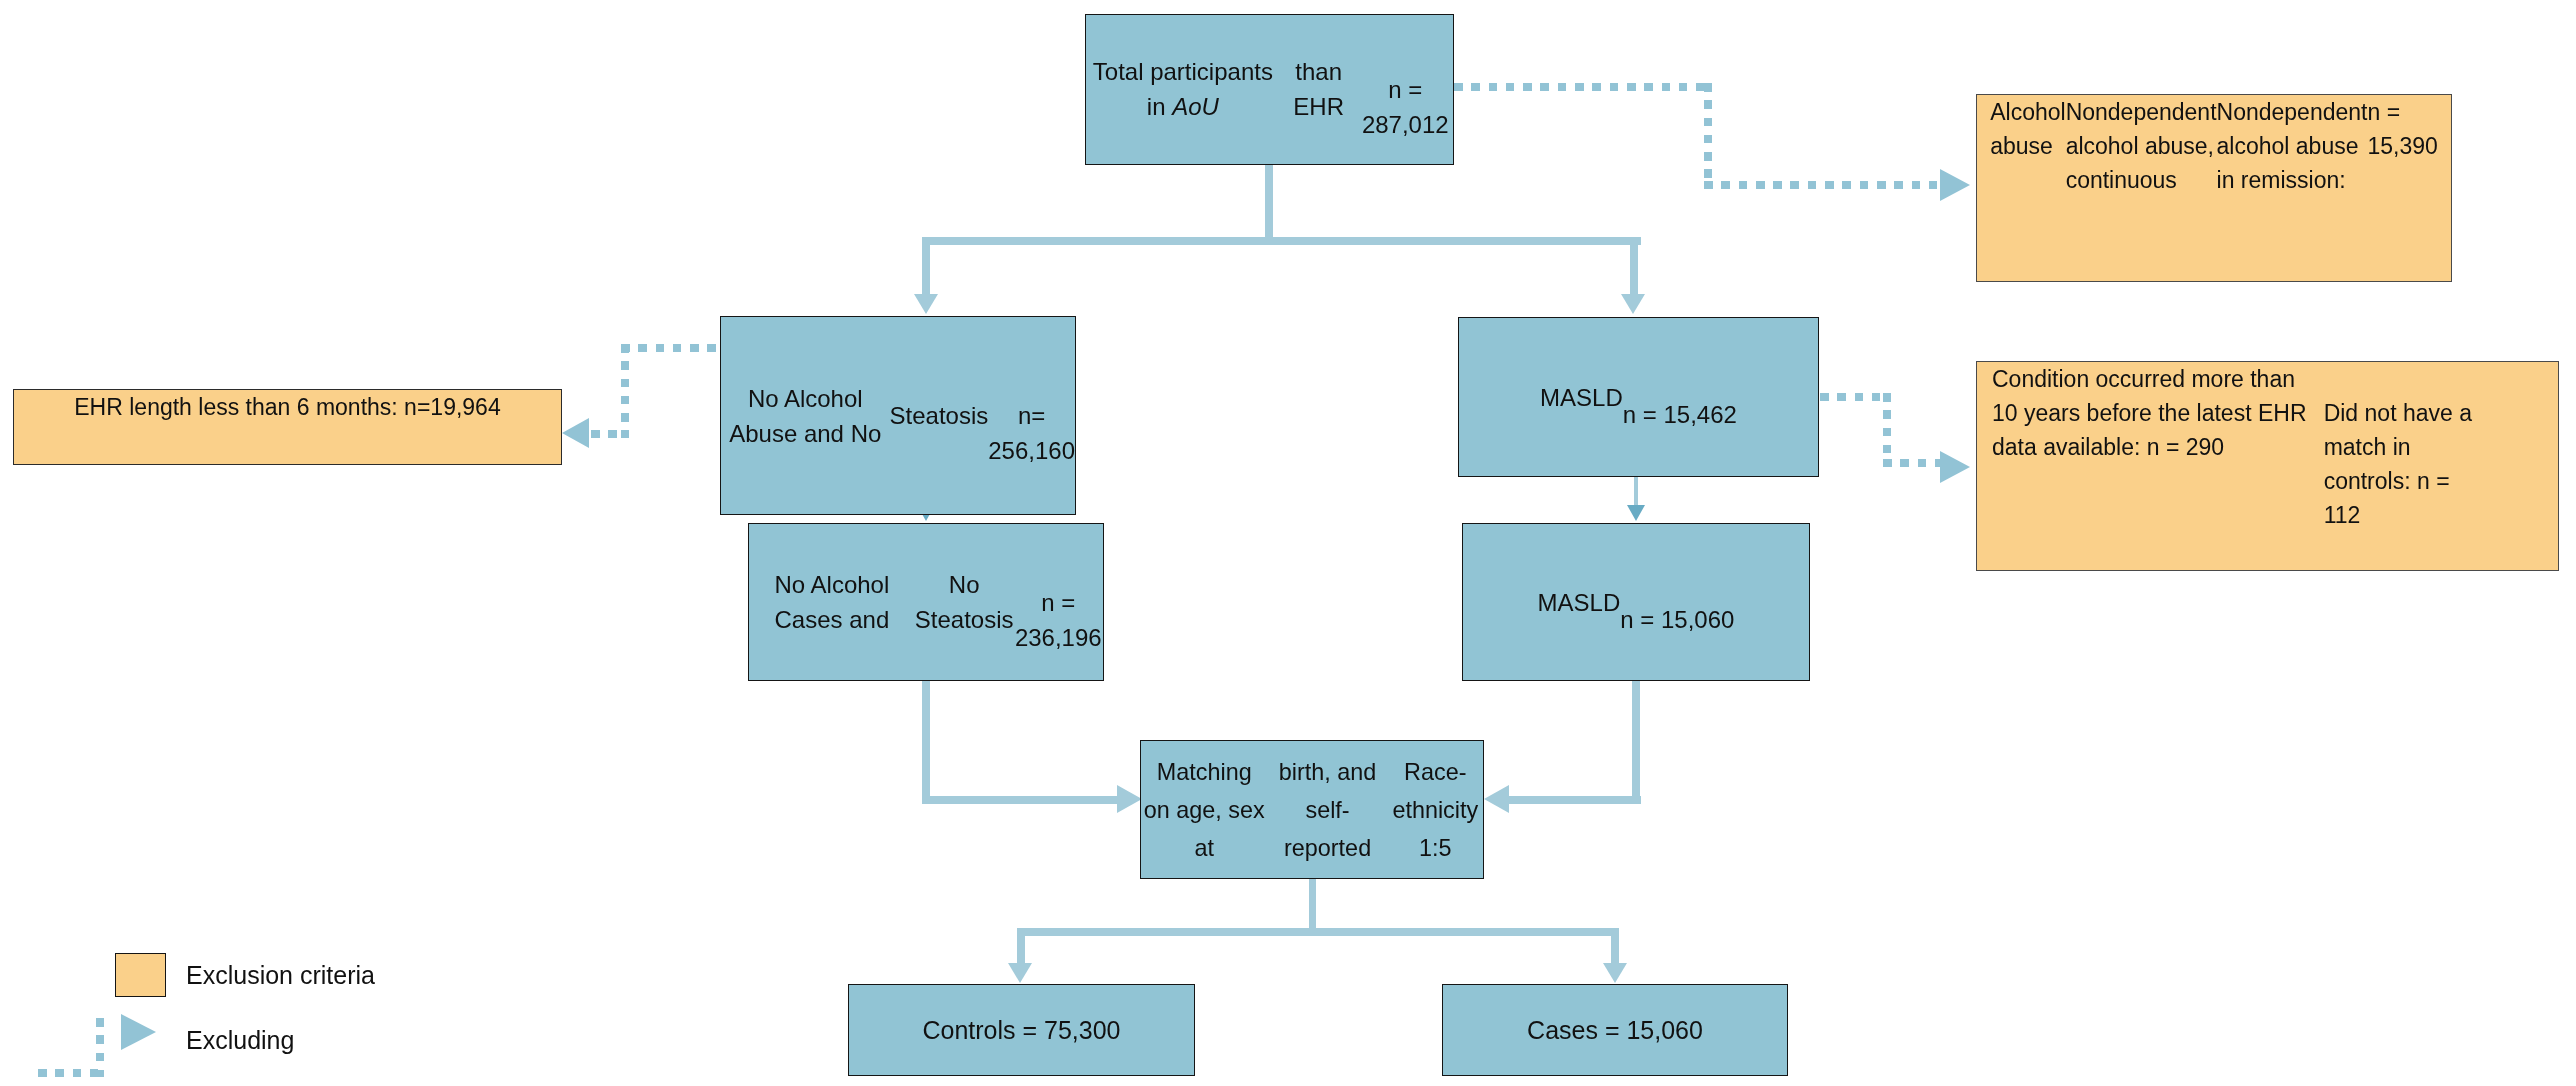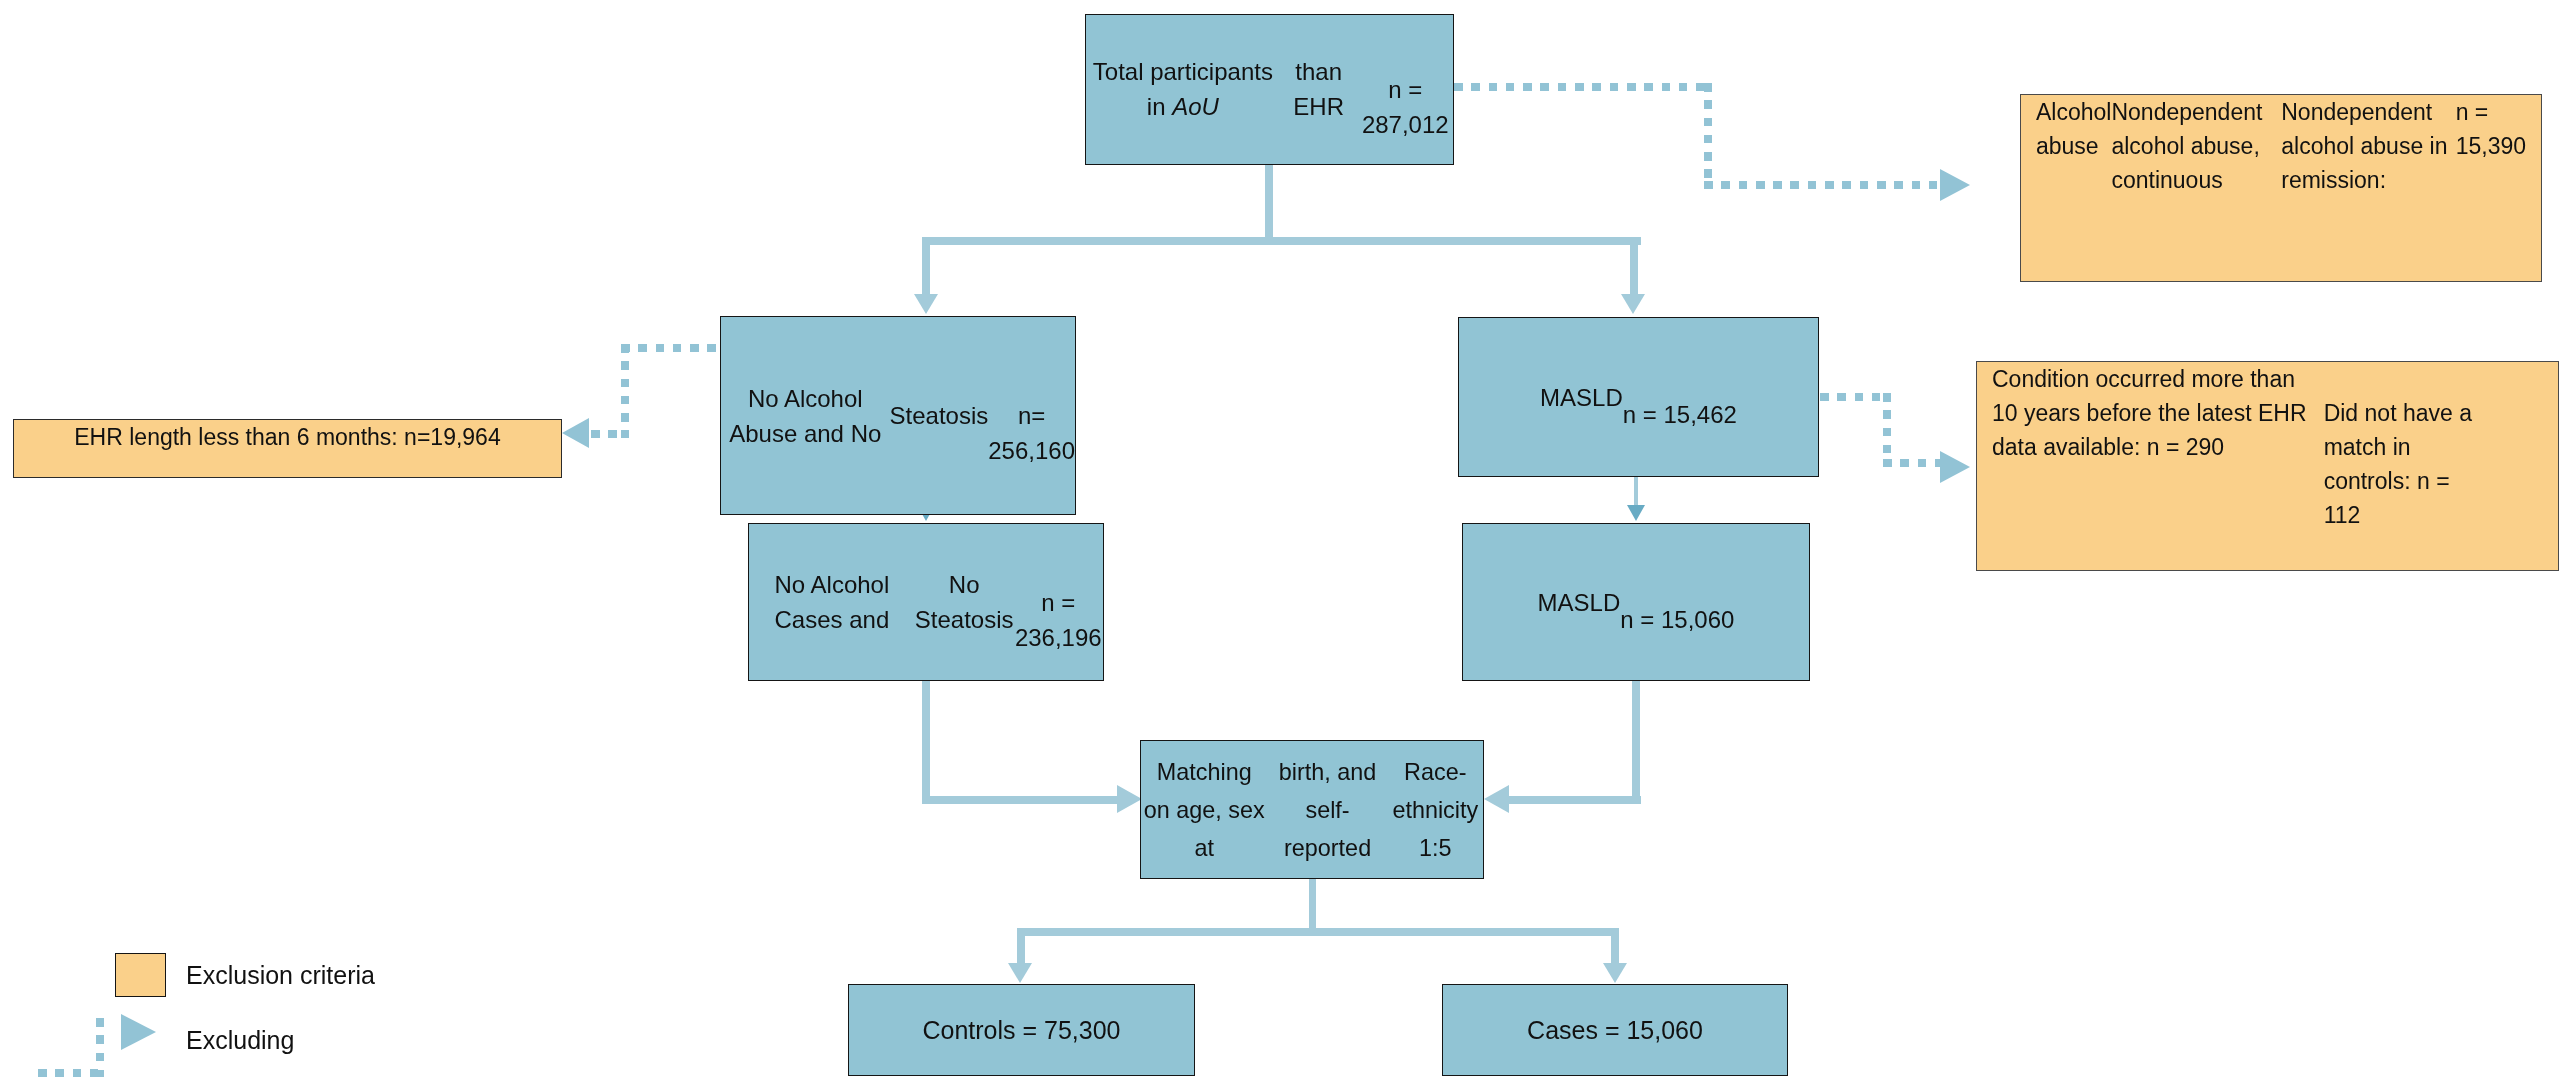--- a/index.html
+++ b/index.html
@@ -116,28 +116,28 @@
   </div>
 
   <div class="box blue" style="left:848px;top:984px;width:347px;height:92px;">
     <div class="big-label">Controls = 75,300</div>
   </div>
 
   <div class="box blue" style="left:1442px;top:984px;width:346px;height:92px;">
     <div class="big-label">Cases = 15,060</div>
   </div>
 
-  <div class="box orange" style="left:1976px;top:94px;width:522px;height:188px;margin-left:44px;">
+  <div class="box orange" style="left:1976px;top:94px;width:476px;height:188px;">
     <div>Alcohol abuse</div>
     <div>Nondependent alcohol abuse, continuous</div>
     <div>Nondependent alcohol abuse in remission:</div>
     <div>n = 15,390</div>
   </div>
 
-  <div class="box orange" style="left:13px;top:419px;width:549px;height:59px;border-color:#2b2b2b;">
+  <div class="box orange" style="left:13px;top:389px;width:549px;height:76px;border-color:#2b2b2b;">
     <div>EHR length less than 6 months: n=19,964</div>
   </div>
 
   <div class="box orange" style="left:1976px;top:361px;width:583px;height:210px;padding-right:74px;">
     <div>Condition occurred more than 10 years before the latest EHR data available: n = 290</div>
     <div style="margin-top:34px;">Did not have a match in controls: n = 112</div>
   </div>
 
   <div style="position:absolute;left:115px;top:953px;width:51px;height:44px;background:var(--excl-fill);border:1.8px solid #151515;box-sizing:border-box;"></div>
   <div class="legend-label" style="left:186px;top:953px;">Exclusion criteria</div>

